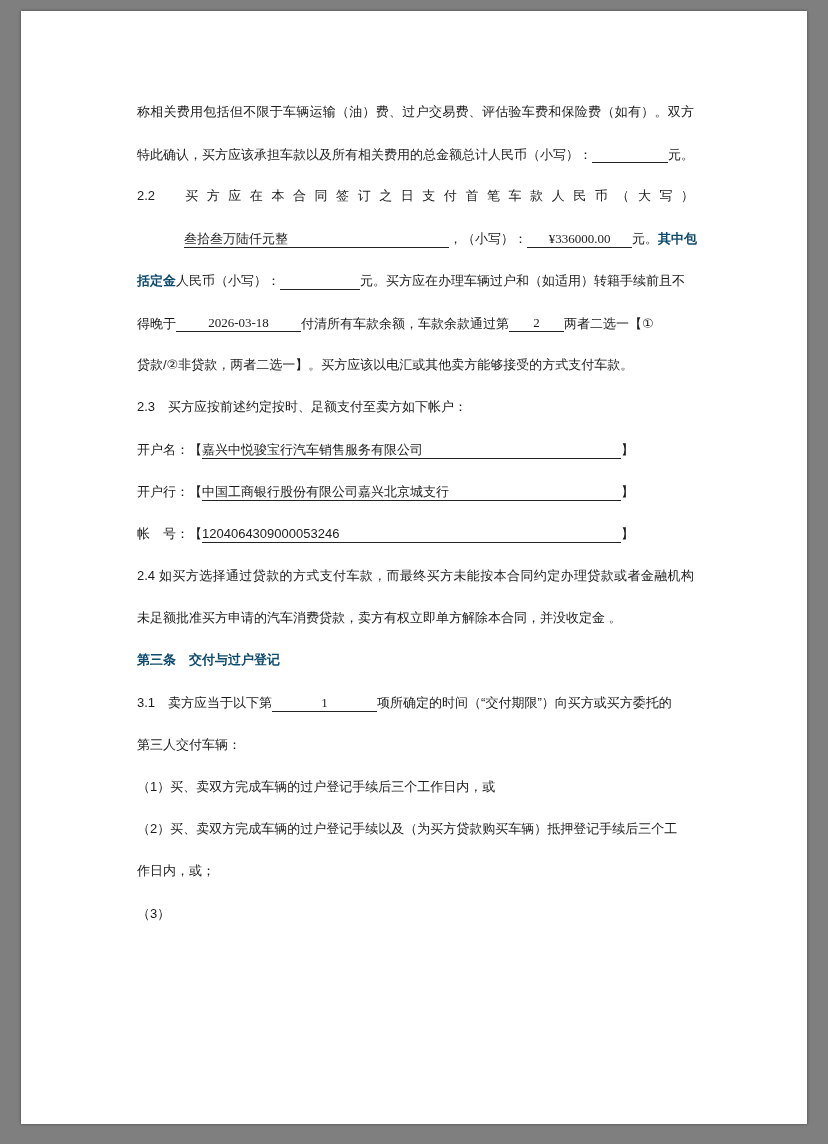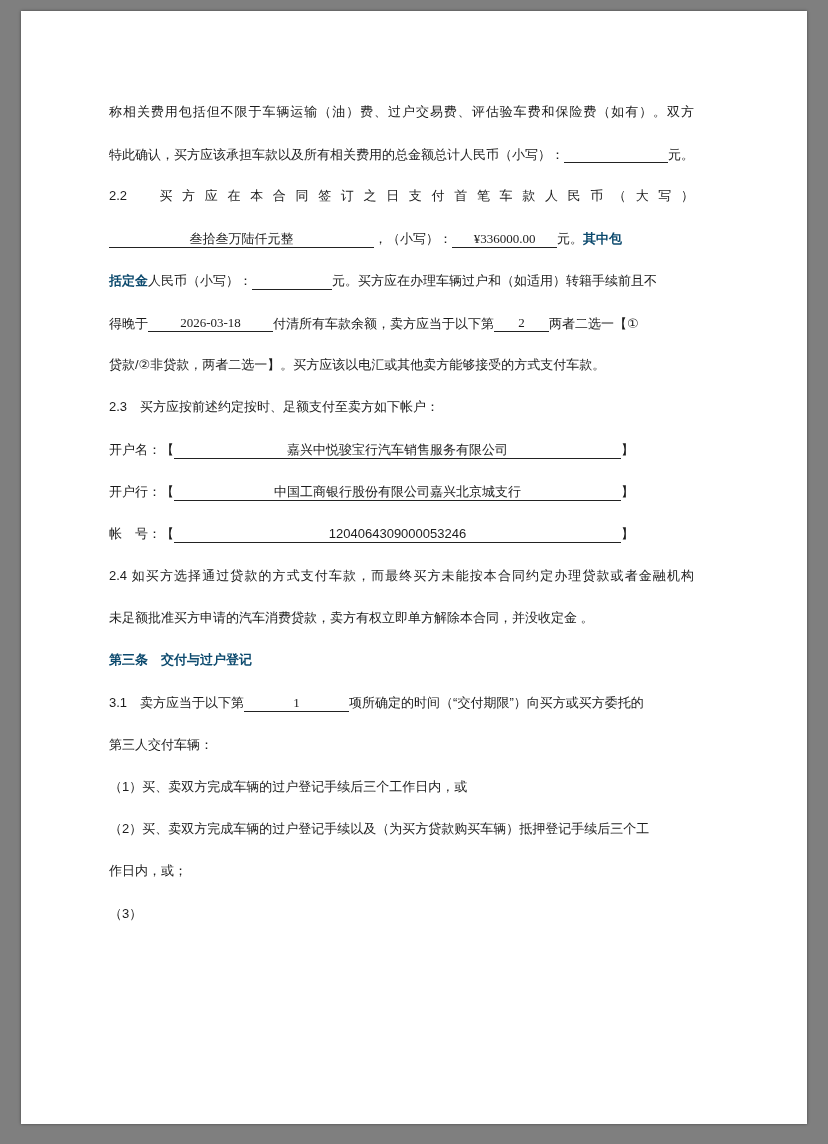--- a/index.html
+++ b/index.html
@@ -9,46 +9,46 @@
     font-family:"Liberation Sans","DejaVu Sans",sans-serif;
     position:relative;
     overflow:hidden;
   }
   .paper{
     position:absolute;left:21px;top:11px;
     width:786px;height:1113px;
     background:#ffffff;
     box-shadow:0 0 3px rgba(0,0,0,0.45);
     box-sizing:border-box;
-    padding:80px 113px 0 88px;
+    padding:80px 113px 0 116px;
     color:#1c1c1c;
     font-size:13px;
   }
   .line{
     height:42.2px;
     line-height:42.2px;
     white-space:pre;
     overflow:visible;
   }
   .jf{ text-align:justify; text-align-last:justify; }
   .row{
     display:flex;
     align-items:center;
     line-height:17px;
   }
-  .row > span{ white-space:pre;text-align:center; }
+  .row > span{ white-space:pre; }
   .ul{ border-bottom:1px solid #222; }
   .ctr{ text-align:center;font-family:Liberation Serif, serif; }
   .lft{ text-align:left; }
   .fill{ flex:1 1 auto; }
   .w55{ flex:0 0 55px; }
   .w80{ flex:0 0 80px; }
   .w105{ flex:0 0 105px; }
   .w125{ flex:0 0 125px; }
-  .w265{ flex:0 0 265px; }
+  .w265{ flex:0 0 265px;margin-left:47px; }
   .acct{ margin-right:60px; }
   .b{ font-weight:700; color:#0c4a6e; }
 </style>
 </head>
 <body>
 
 <div class="paper">
 
   <div class="line jf">称相关费用包括但不限于车辆运输（油）费、过户交易费、评估验车费和保险费（如有）。双方</div>
   <div class="line row">
@@ -67,21 +67,21 @@
   </div>
   <div class="line row">
     <span class="b">括定金</span>
     <span>人民币（小写）：</span>
     <span class="ul w80">&nbsp;</span>
     <span>元。买方应在办理车辆过户和（如适用）转籍手续前且不</span>
   </div>
   <div class="line row">
     <span>得晚于</span>
     <span class="ul w125 ctr">2026-03-18</span>
-    <span>付清所有车款余额，卖方应当于以下第</span>
+    <span>付清所有车款余额，车款余款通过第</span>
     <span class="ul w55 ctr">2</span>
     <span>两者二选一【①</span>
   </div>
   <div class="line">贷款/②非贷款，两者二选一】。买方应该以电汇或其他卖方能够接受的方式支付车款。</div>
 
   <div class="line">2.3　买方应按前述约定按时、足额支付至卖方如下帐户：</div>
   <div class="line row acct">
     <span>开户名：</span>
     <span>【</span>
     <span class="ul fill lft">嘉兴中悦骏宝行汽车销售服务有限公司</span>

